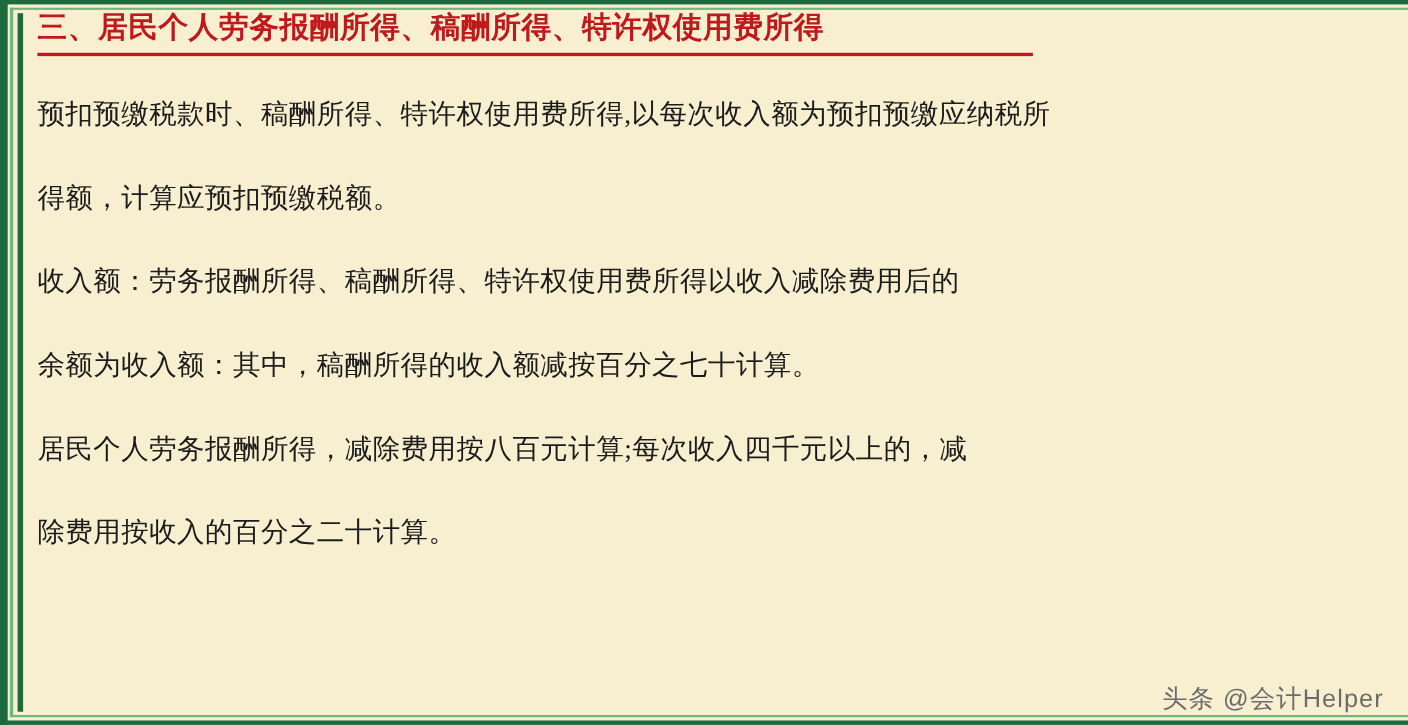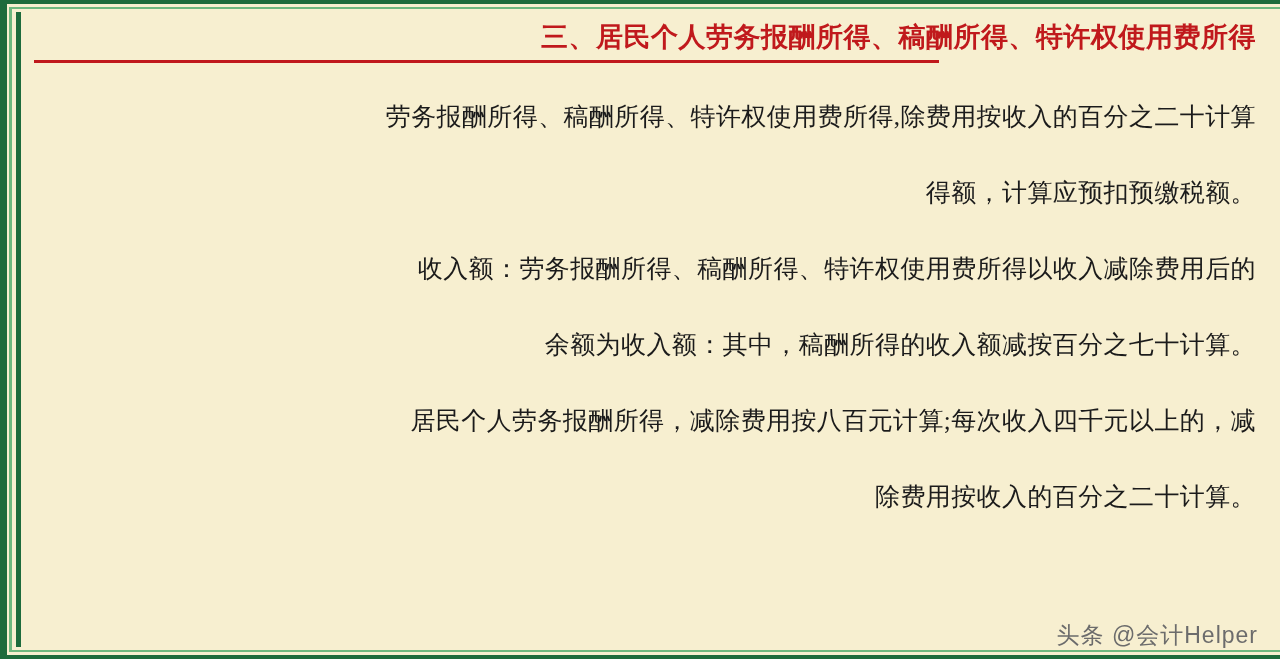--- a/index.html
+++ b/index.html
@@ -53,24 +53,23 @@
     height: 635px;
     box-sizing: border-box;
     border-left: 5px solid #1d6b3c;
     border-top: 0;
     border-bottom: 0;
     border-right: 0;
   }
   .content {
     position: absolute;
     left: 34px;
-    top: 12px;
+    top: 0;
     width: 1222px;
     height: 632px;
-    text-align: right;
   }
   .heading {
     color: #c0191c;
     font-weight: bold;
     font-size: 27px;
     line-height: 34px;
     letter-spacing: 0.5px;
     padding-top: 8px;
     white-space: nowrap;
   }
@@ -109,21 +108,21 @@
   <div class="frame-outer"></div>
   <div class="frame-mid"></div>
   <div class="frame-inner"></div>
 
   <div class="content">
 
     <div class="heading">三、居民个人劳务报酬所得、稿酬所得、特许权使用费所得</div>
     <div class="heading-underline"></div>
 
     <div class="body-text">
-      <div class="para">劳务报酬所得、稿酬所得、特许权使用费所得,除费用按收入的百分之二十计算</div>
+      <div class="para">预扣预缴税款时、稿酬所得、特许权使用费所得,以每次收入额为预扣预缴应纳税所</div>
       <div class="para">得额，计算应预扣预缴税额。</div>
       <div class="para">收入额：劳务报酬所得、稿酬所得、特许权使用费所得以收入减除费用后的</div>
       <div class="para">余额为收入额：其中，稿酬所得的收入额减按百分之七十计算。</div>
       <div class="para">居民个人劳务报酬所得，减除费用按八百元计算;每次收入四千元以上的，减</div>
       <div class="para">除费用按收入的百分之二十计算。</div>
     </div>
 
   </div>
 
   <div class="watermark">头条 @会计Helper</div>

